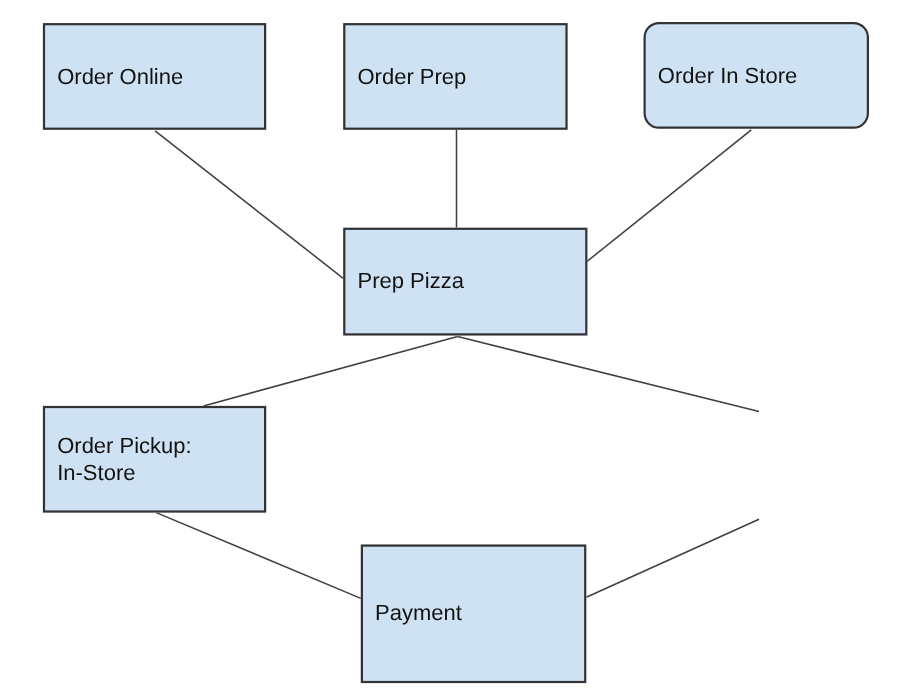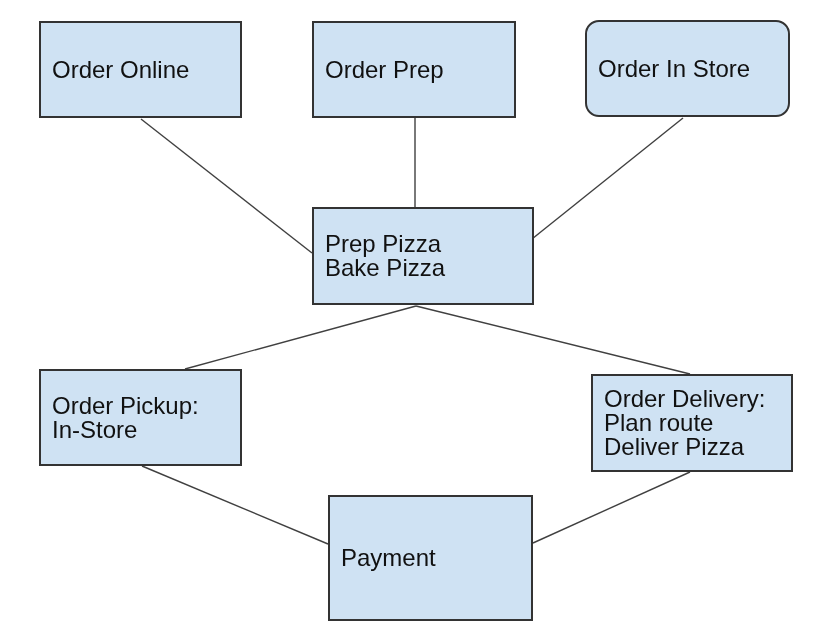--- a/index.html
+++ b/index.html
@@ -26,21 +26,21 @@
   .node {
     position: absolute;
     box-sizing: border-box;
     background: #cfe2f3;
     border: 2px solid #333333;
     display: flex;
     flex-direction: column;
     justify-content: center;
     padding-left: 11px;
     padding-right: 6px;
-    font-size: 24px;
+    font-size: 20px;
     line-height: 24px;
     color: #111111;
   }
   .node .nl {
     display: block;
     white-space: nowrap;
   }
   .n-order-online   { left: 39px;  top: 21px;  width: 203px; height: 97px; }
   .n-order-phone    { left: 312px; top: 21px;  width: 204px; height: 97px; }
   .n-order-in-store { left: 585px; top: 20px;  width: 205px; height: 97px; }
@@ -71,31 +71,25 @@
   <div class="node n-order-phone" style="background: rgb(207, 226, 243); border-color: rgb(51, 51, 51); color: rgb(17, 17, 17);">
     <span class="nl">Order Prep</span>
   </div>
 
   <div class="node n-order-in-store" style="background: rgb(207, 226, 243); border-color: rgb(51, 51, 51); color: rgb(17, 17, 17); border-radius: 14px;">
     <span class="nl">Order In Store</span>
   </div>
 
   <div class="node n-prep-bake" style="background: rgb(207, 226, 243); border-color: rgb(51, 51, 51); color: rgb(17, 17, 17);">
     <span class="nl">Prep Pizza</span>
-    <span class="nl">Bake Pizza</span>
   </div>
 
   <div class="node n-order-pickup" style="background: rgb(207, 226, 243); border-color: rgb(51, 51, 51); color: rgb(17, 17, 17);">
     <span class="nl">Order Pickup:</span>
     <span class="nl">In-Store</span>
   </div>
 
-  <div class="node n-order-delivery" style="background: rgb(207, 226, 243); border-color: rgb(51, 51, 51); color: rgb(17, 17, 17);">
-    <span class="nl">Order Delivery:</span>
-    <span class="nl">Plan route</span>
-    <span class="nl">Deliver Pizza</span>
-  </div>
 
   <div class="node n-payment" style="background: rgb(207, 226, 243); border-color: rgb(51, 51, 51); color: rgb(17, 17, 17);">
     <span class="nl">Payment</span>
   </div>
 
 </div>
 
 </body></html>

